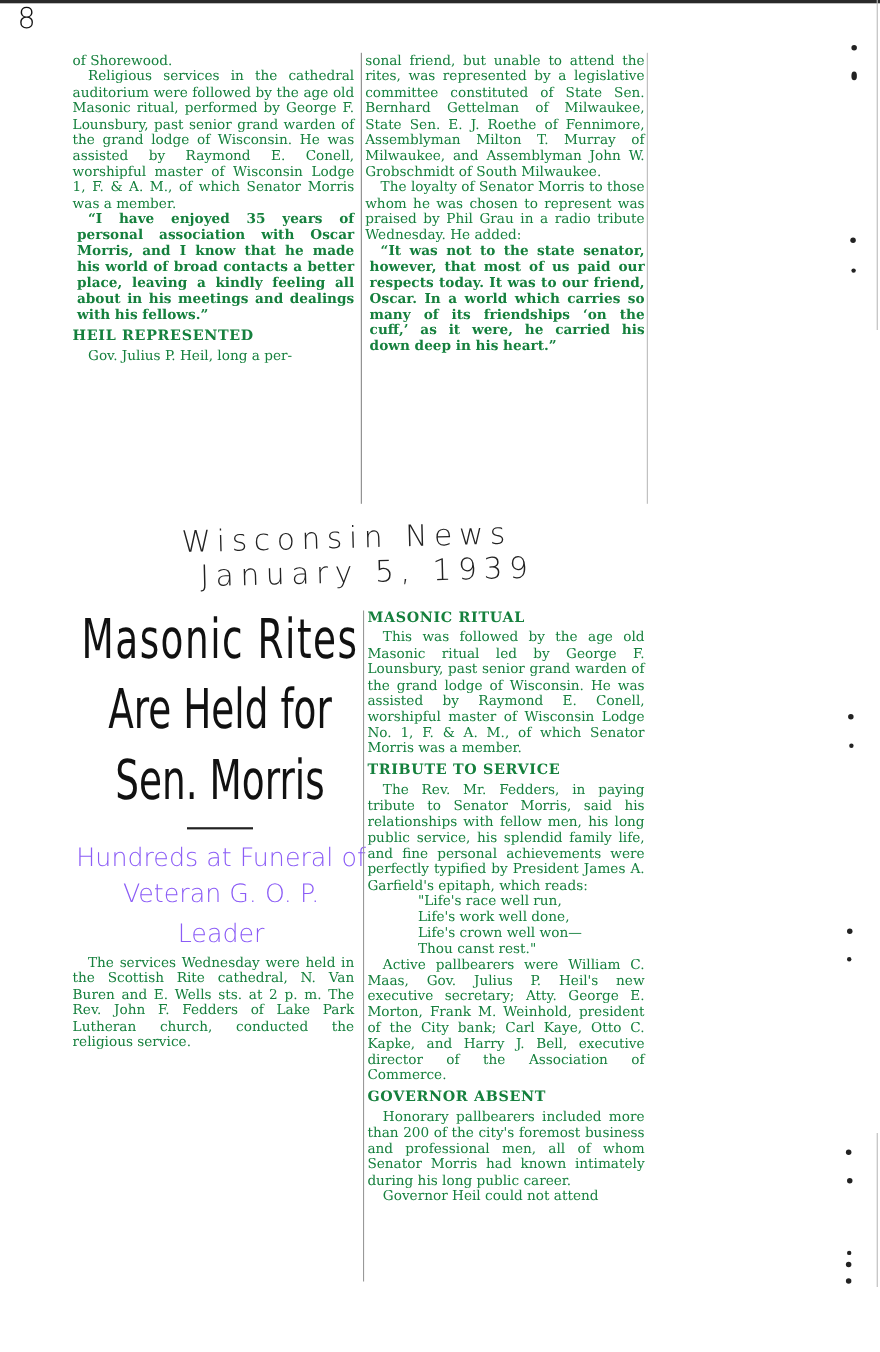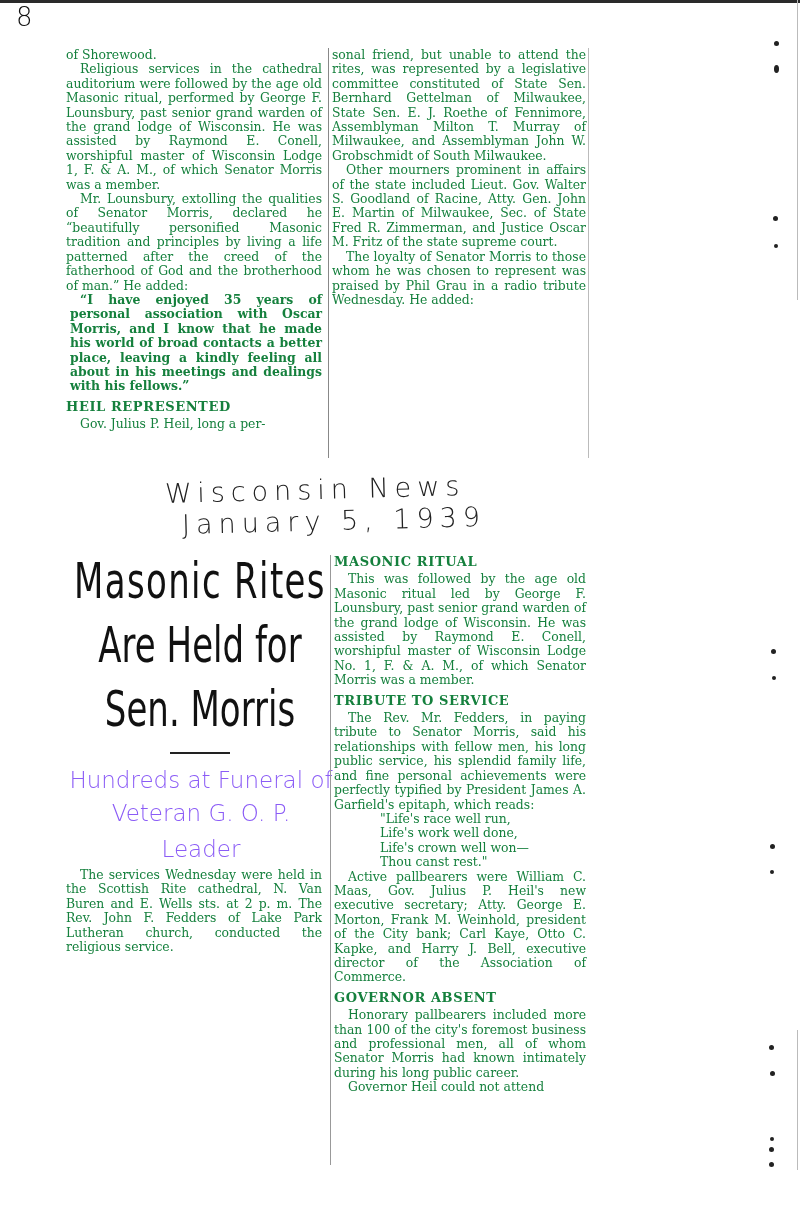--- a/index.html
+++ b/index.html
@@ -34,31 +34,30 @@
 </style>
 </head>
 <body>
 
 <div class="topbar"></div>
 <div class="page-num">8</div>
 
 <div class="col c1">
   <p class="noindent">of Shorewood.</p>
   <p>Religious services in the cathedral auditorium were followed by the age old Masonic ritual, performed by George F. Lounsbury, past senior grand warden of the grand lodge of Wisconsin. He was assisted by Raymond E. Conell, worshipful master of Wisconsin Lodge 1, F. &amp; A. M., of which Senator Morris was a member.</p>
-  <p>Mr. Lounsbury, extolling the qualities of Senator Morris, declared he “beautifully personified Masonic tradition and principles by living a life patterned after the creed of the fatherhood of God and the brotherhood of man.” He added:</p>
   <p class="quote">“I have enjoyed 35 years of personal association with Oscar Morris, and I know that he made his world of broad contacts a better place, leaving a kindly feeling all about in his meetings and dealings with his fellows.”</p>
   <div class="subhead">HEIL REPRESENTED</div>
   <p>Gov. Julius P. Heil, long a per-</p>
 </div>
 <div class="rule-v" style="left:328px;top:48px;height:410px;"></div>
 
 <div class="col c2">
   <p class="noindent">sonal friend, but unable to attend the rites, was represented by a legislative committee constituted of State Sen. Bernhard Gettelman of Milwaukee, State Sen. E. J. Roethe of Fennimore, Assemblyman Milton T. Murray of Milwaukee, and Assemblyman John W. Grobschmidt of South Milwaukee.</p>
-  <p>Other mourners prominent in affairs of the state included Lieut. Gov. Walter S. Goodland of Racine, Atty. Gen. John E. Martin of Milwaukee, Sec. of State Fred R. Zimmerman, and Justice Oscar M. Fritz of the state supreme court.</p>
   <p>The loyalty of Senator Morris to those whom he was chosen to represent was praised by Phil Grau in a radio tribute Wednesday. He added:</p>
+  <p class="quote">“It was not to the state senator, however, that most of us paid our respects today. It was to our friend, Oscar. In a world which carries so many of its friendships ‘on the cuff,’ as it were, he carried his down deep in his heart.”</p>
 </div>
 <div class="rule-v" style="left:588px;top:48px;height:410px;background:#bbb;"></div>
 
 <div class="handwritten hw1">Wisconsin News</div>
 <div class="handwritten hw2">January 5, 1939</div>
 
 <div class="headline h1">Masonic Rites</div>
 <div class="headline h2">Are Held for</div>
 <div class="headline h3">Sen. Morris</div>
 <div class="hr-short"></div>
@@ -75,21 +74,21 @@
   <div class="subhead" style="margin-top:0">MASONIC RITUAL</div>
   <p>This was followed by the age old Masonic ritual led by George F. Lounsbury, past senior grand warden of the grand lodge of Wisconsin. He was assisted by Raymond E. Conell, worshipful master of Wisconsin Lodge No. 1, F. &amp; A. M., of which Senator Morris was a member.</p>
   <div class="subhead">TRIBUTE TO SERVICE</div>
   <p>The Rev. Mr. Fedders, in paying tribute to Senator Morris, said his relationships with fellow men, his long public service, his splendid family life, and fine personal achievements were perfectly typified by President James A. Garfield's epitaph, which reads:</p>
   <p class="verse">"Life's race well run,</p>
   <p class="verse">Life's work well done,</p>
   <p class="verse">Life's crown well won—</p>
   <p class="verse">Thou canst rest."</p>
   <p>Active pallbearers were William C. Maas, Gov. Julius P. Heil's new executive secretary; Atty. George E. Morton, Frank M. Weinhold, president of the City bank; Carl Kaye, Otto C. Kapke, and Harry J. Bell, executive director of the Association of Commerce.</p>
   <div class="subhead">GOVERNOR ABSENT</div>
-  <p>Honorary pallbearers included more than 100 of the city's foremost business and professional men, all of whom Senator Morris had known intimately during his long public career.</p>
+  <p>Honorary pallbearers included more than 200 of the city's foremost business and professional men, all of whom Senator Morris had known intimately during his long public career.</p>
   <p>Governor Heil could not attend</p>
 </div>
 
 <div class="dot" style="left:774px;top:41px;"></div>
 <div class="dot" style="left:774px;top:65px;height:8px;"></div>
 <div class="dot" style="left:773px;top:216px;"></div>
 <div class="dot" style="left:774px;top:244px;width:4px;height:4px;"></div>
 <div class="dot" style="left:771px;top:649px;"></div>
 <div class="dot" style="left:772px;top:676px;width:4px;height:4px;"></div>
 <div class="dot" style="left:770px;top:844px;"></div>

